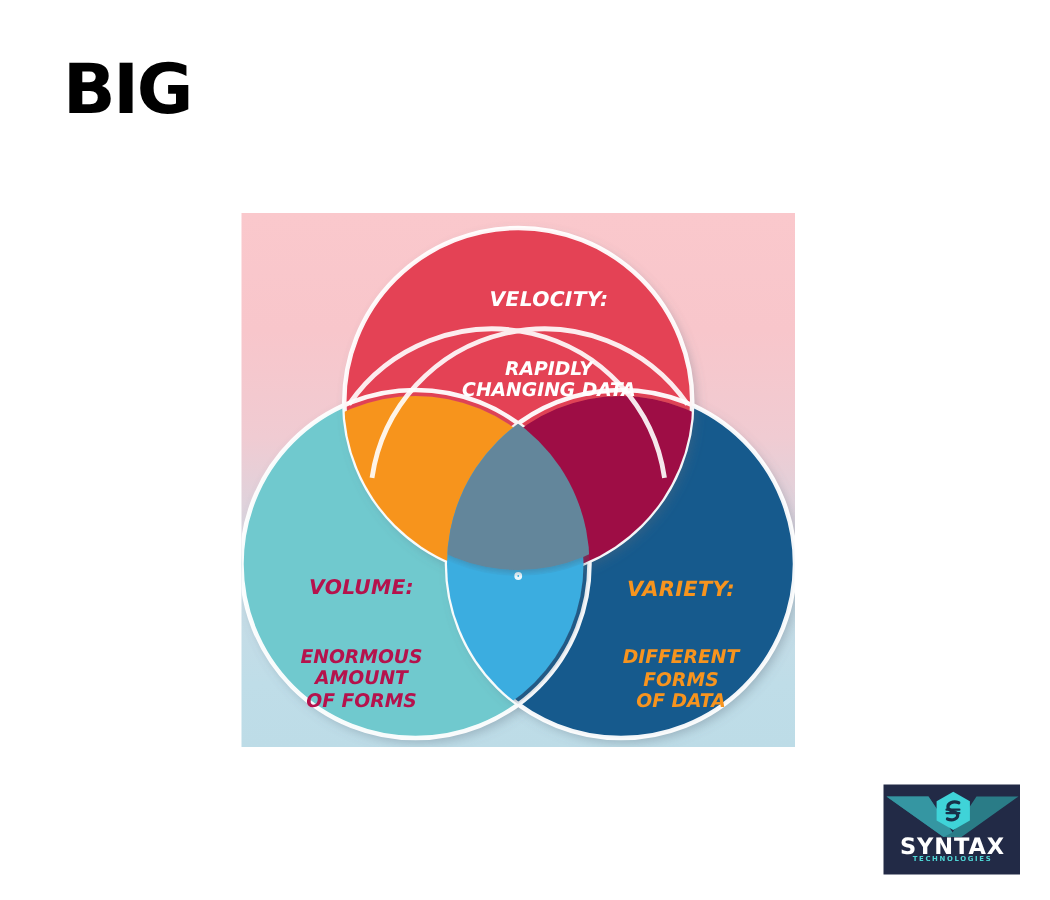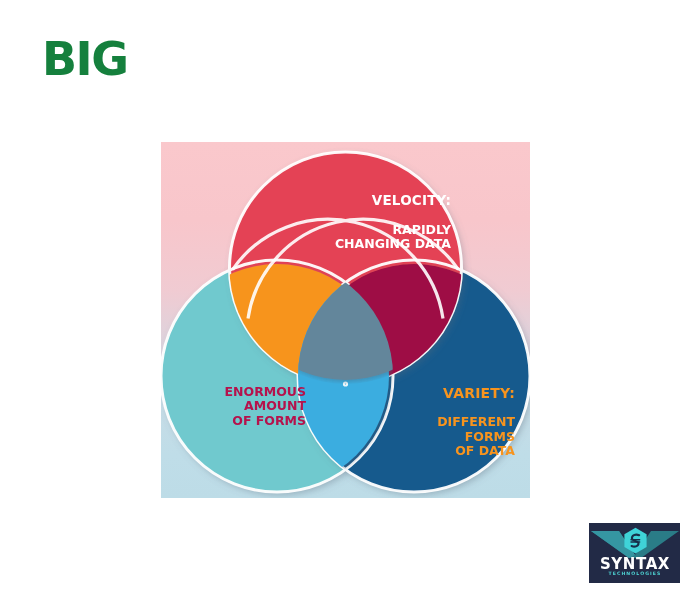--- a/index.html
+++ b/index.html
@@ -24,21 +24,21 @@
     left: 42px;
     top: 33px;
     font-size: 46px;
     font-weight: 900;
     letter-spacing: -1.5px;
     line-height: 52px;
     white-space: nowrap;
     font-family: "DejaVu Sans", sans-serif;
   }
   #title .big {
-    color: #15803d;
+    color: #000000;
   }
   #title .data {
     color: #ffffff;
     margin-left: 8px;
   }
 
   
   #panel {
     position: absolute;
     left: 161px;
@@ -63,34 +63,36 @@
     width: 369px;
     height: 356px;
   }
   #venn svg {
     display: block;
   }
 
   
   .venn-label {
     position: absolute;
-    text-align: right;
+    text-align: center;
     line-height: 1.16;
     font-family: "DejaVu Sans", sans-serif;
     pointer-events: none;
     white-space: pre-line;
+    font-style: italic;
   }
   .venn-label .lb-head {
     display: block;
     font-weight: 800;
     letter-spacing: 0.2px;
   }
   .venn-label .lb-body {
     display: block;
     font-weight: 600;
+    margin-top: 16px;
   }
 
   #label-velocity {
     left: 120px;
     top: 36px;
     width: 170px;
     color: #ffffff;
     font-size: 12.5px;
   }
   #label-velocity .lb-head { font-size: 13.5px; }
@@ -247,20 +249,21 @@
         </g>
       </svg>
 
       <div class="venn-label" id="label-velocity">
         <span class="lb-head">VELOCITY:</span>
         <span class="lb-body">RAPIDLY
 CHANGING DATA</span>
       </div>
 
       <div class="venn-label" id="label-volume">
+        <span class="lb-head">VOLUME:</span>
         <span class="lb-body">ENORMOUS
 AMOUNT
 OF FORMS</span>
       </div>
 
       <div class="venn-label" id="label-variety">
         <span class="lb-head">VARIETY:</span>
         <span class="lb-body">DIFFERENT
 FORMS
 OF DATA</span>

